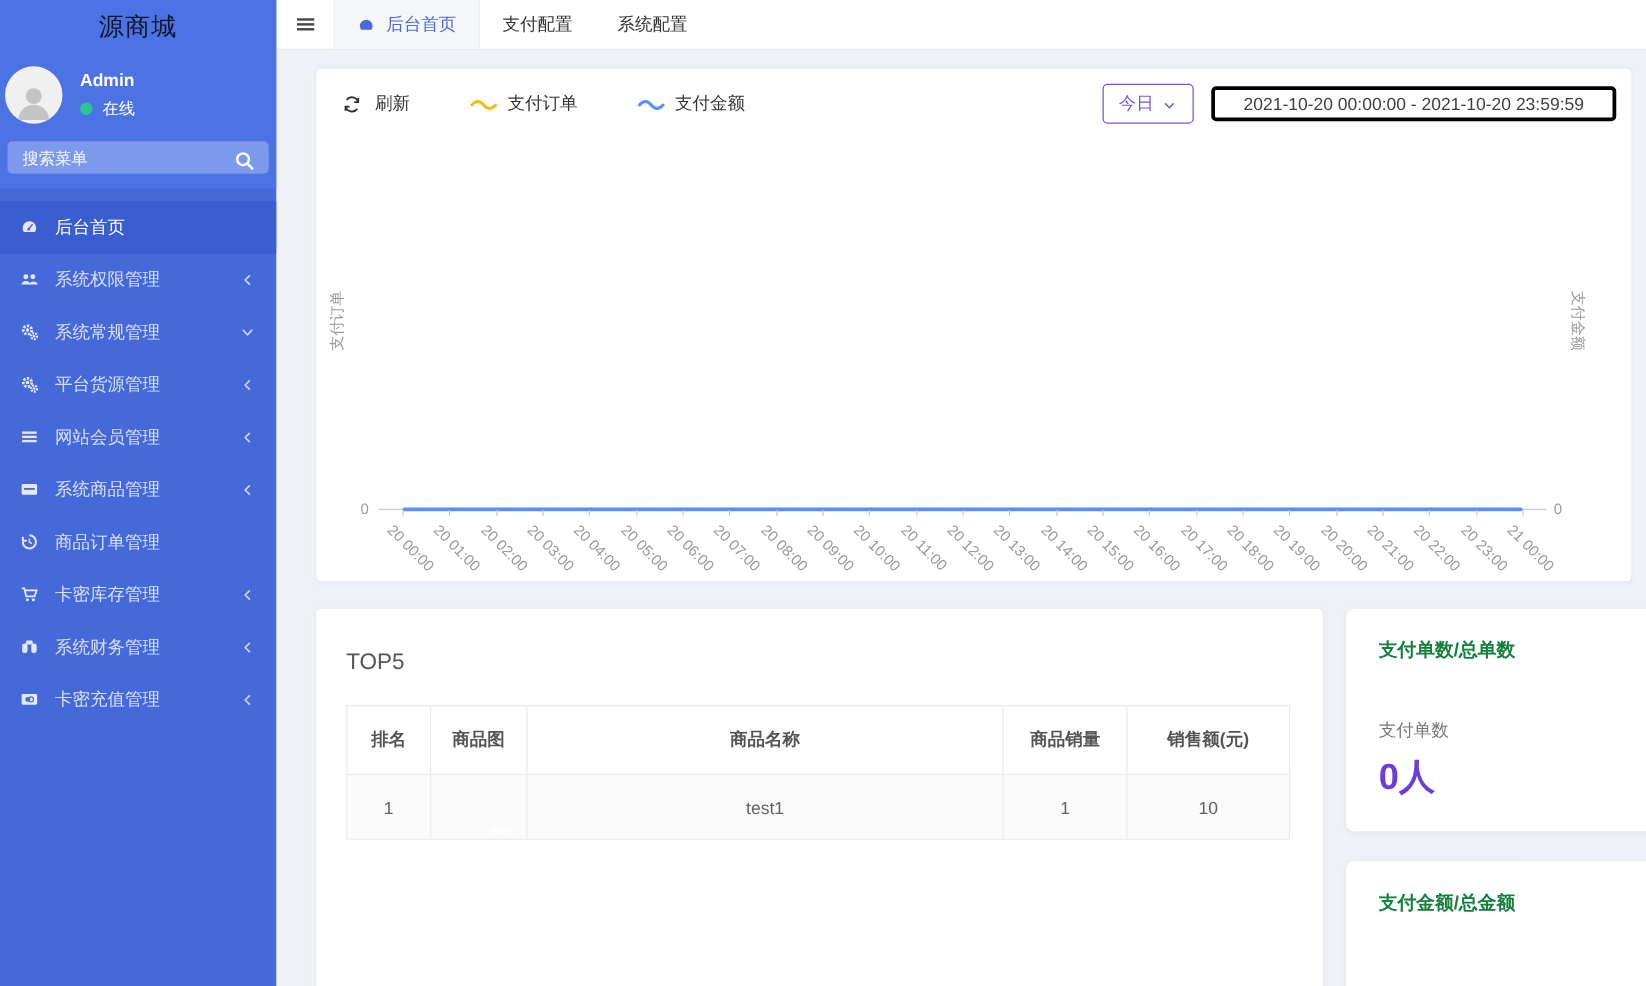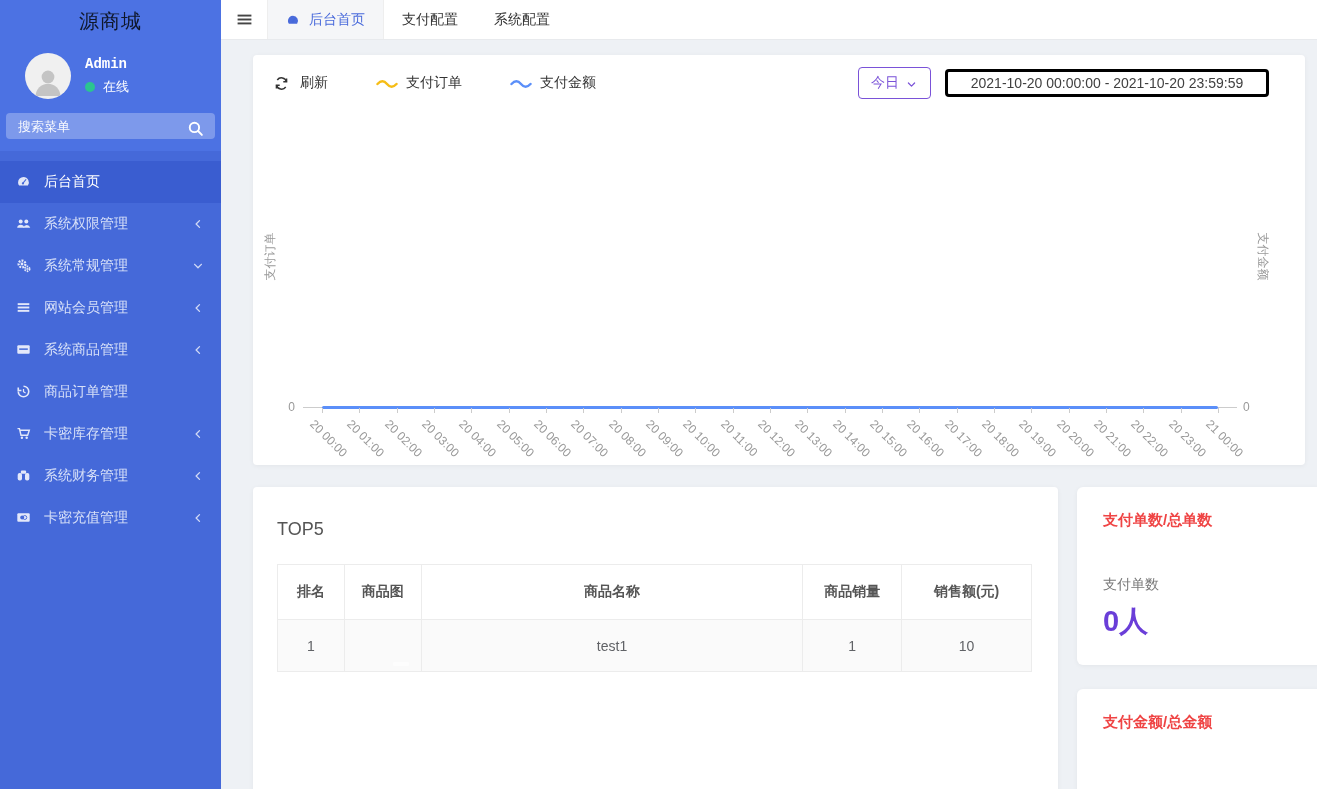--- a/index.html
+++ b/index.html
@@ -4,21 +4,21 @@
 <style>
   * { margin:0; padding:0; box-sizing:border-box; }
   html,body { width:1317px; height:789px; overflow:hidden;
     font-family:"Liberation Sans","DejaVu Sans",sans-serif; background:#eef1f5; }
 
   
   .sidebar { position:absolute; left:0; top:0; width:221px; height:789px;
     background:#4569d9; color:#fff; z-index:5; }
   .sidebar-head { background:#4c72e3; padding-bottom:12px; }
   .logo { text-align:center; font-size:20px; padding:8px 0 12px; color:#0f172a; letter-spacing:1px; }
-  .user-panel { display:flex; align-items:center; padding:6px 25px 14px;font-family:Liberation Mono, monospace; }
+  .user-panel { display:flex; align-items:center; padding:6px 4px 14px; }
   .avatar { width:46px; height:46px; border-radius:50%; background:#f0f0f0; display:flex;
     align-items:flex-end; justify-content:center; overflow:hidden; flex:0 0 46px; }
   .avatar svg { width:34px; height:34px; color:#c4c4c4; }
   .user-info { margin-left:14px; }
   .user-name { font-size:14px; font-weight:bold; margin-bottom:6px; }
   .user-status { font-size:13px; display:flex; align-items:center; }
   .status-dot { width:10px; height:10px; border-radius:50%; background:#2bc490; margin-right:8px; display:inline-block; }
   .search-wrap { position:relative; margin:0 6px; }
   .search-input { width:100%; height:26px; border:none; border-radius:4px;
     background:rgba(255,255,255,0.28); color:#fff; padding:0 36px 0 12px; font-size:13px; outline:none;
@@ -45,21 +45,21 @@
   .tab .tab-icon { width:16px; height:14px; margin-right:7px; }
   .tab .tab-icon svg { width:14px; height:14px; }
   .tab.active { background:#f5f6f8; color:#4a6bdb; border-right:1px solid #eee; border-left:1px solid #eee; }
 
   
   .main { position:absolute; left:221px; top:40px; right:0; bottom:0; background:#eef1f5; overflow:hidden; }
   .card { background:#fff; border-radius:4px; box-shadow:0 1px 5px rgba(0,0,0,0.05); position:absolute; }
 
   
   #chart-card { left:32px; top:15px; width:1052px; height:410px; }
-  .chart-toolbar { display:flex; align-items:center; padding:12px 36px 0 21px; height:44px; }
+  .chart-toolbar { display:flex; align-items:center; padding:12px 12px 0 21px; height:44px; }
   .refresh-btn { display:flex; align-items:center; font-size:14px; color:#333; cursor:pointer; }
   .refresh-btn .ic { width:17px; height:15px; margin-right:9px; color:#333; }
   .refresh-btn .ic svg { width:15px; height:15px; }
   .legend { display:flex; align-items:center; margin-left:48px; font-size:14px; color:#333; cursor:pointer; }
   .legend .wave { width:22px; height:12px; margin-right:8px; }
   .legend .wave svg { width:22px; height:12px; }
   .toolbar-spacer { flex:1; }
   .range-btn { border:1px solid #7a52d8; color:#7a52d8; border-radius:4px; height:32px;
     padding:0 12px; display:flex; align-items:center; font-size:14px; background:#fff; cursor:pointer; }
   .range-btn .chev { width:12px; height:12px; margin-left:7px; }
@@ -99,21 +99,21 @@
       #f3b31f; position:relative; }
   .prod-thumb::after { content:""; position:absolute; left:10px; top:16px; width:16px; height:4px;
     background:#fdfdfd; border-radius:1px; }
 
   
   #right-col { position:absolute; left:856px; top:447px; width:256px; }
   .stat-card { position:relative; background:#fff; border-radius:6px; box-shadow:0 1px 5px rgba(0,0,0,0.05);
     padding:24px 26px; margin-bottom:24px; }
   .stat-card.first { height:178px; }
   .stat-card.second { height:170px; }
-  .stat-title { font-size:15px; font-weight:bold; color:#ef4444; }
+  .stat-title { font-size:15px; font-weight:bold; color:#15803d; }
   .stat-label { font-size:14px; color:#777; margin-top:46px; }
   .stat-value { font-size:29px; font-weight:bold; margin-top:8px; }
 </style>
 </head>
 <body>
 
 <div class="sidebar">
   <div class="sidebar-head">
     <div class="logo">源商城</div>
     <div class="user-panel">
@@ -163,20 +163,32 @@
       <div class="menu-item">
         <span class="mi-icon"><svg viewBox="0 0 16 16">
             <circle cx="6.4" cy="6.4" r="3.6" fill="none" stroke="currentColor" stroke-width="2.4" stroke-dasharray="2 1.2"></circle>
             <circle cx="6.4" cy="6.4" r="1.5" fill="currentColor"></circle>
             <circle cx="12" cy="11.6" r="2.5" fill="none" stroke="currentColor" stroke-width="2" stroke-dasharray="1.5 1"></circle>
             <circle cx="12" cy="11.6" r="1" fill="currentColor"></circle>
           </svg></span>
         <span class="mi-label">系统常规管理</span>
         <span class="mi-chevron"><svg viewBox="0 0 16 16">
             <polyline points="3.5,5.8 8,10.4 12.5,5.8" fill="none" stroke="currentColor" stroke-width="1.8" stroke-linecap="round" stroke-linejoin="round"></polyline>
+          </svg></span>
+      </div>
+      <div class="menu-item">
+        <span class="mi-icon"><svg viewBox="0 0 16 16">
+            <circle cx="6.4" cy="6.4" r="3.6" fill="none" stroke="currentColor" stroke-width="2.4" stroke-dasharray="2 1.2"></circle>
+            <circle cx="6.4" cy="6.4" r="1.5" fill="currentColor"></circle>
+            <circle cx="12" cy="11.6" r="2.5" fill="none" stroke="currentColor" stroke-width="2" stroke-dasharray="1.5 1"></circle>
+            <circle cx="12" cy="11.6" r="1" fill="currentColor"></circle>
+          </svg></span>
+        <span class="mi-label">平台货源管理</span>
+        <span class="mi-chevron"><svg viewBox="0 0 16 16">
+            <polyline points="10,3.5 5.5,8 10,12.5" fill="none" stroke="currentColor" stroke-width="1.8" stroke-linecap="round" stroke-linejoin="round"></polyline>
           </svg></span>
       </div>
       <div class="menu-item">
         <span class="mi-icon"><svg viewBox="0 0 16 16">
             <rect x="1.8" y="3.4" width="12.4" height="2" fill="currentColor"></rect>
             <rect x="1.8" y="7" width="12.4" height="2" fill="currentColor"></rect>
             <rect x="1.8" y="10.6" width="12.4" height="2" fill="currentColor"></rect>
           </svg></span>
         <span class="mi-label">网站会员管理</span>
         <span class="mi-chevron"><svg viewBox="0 0 16 16">

